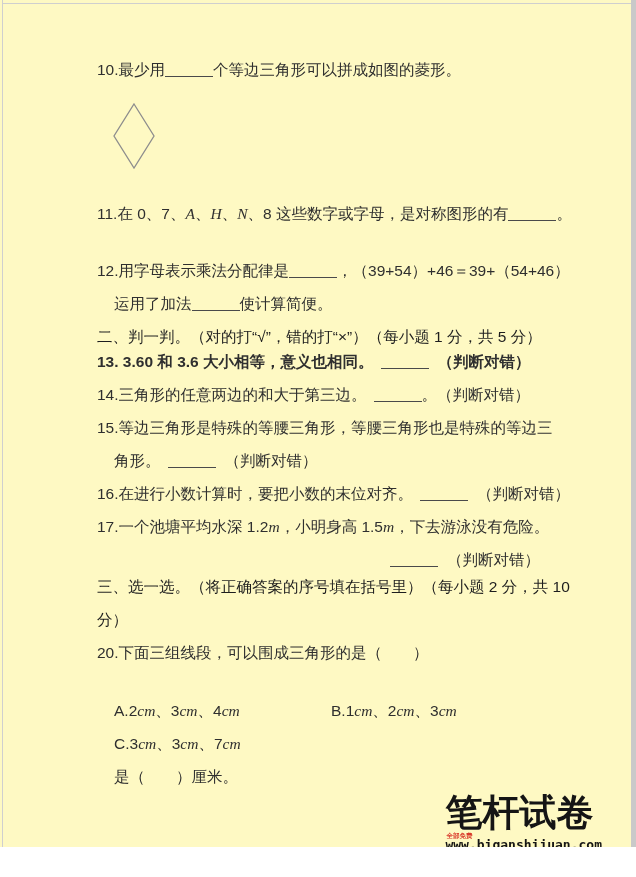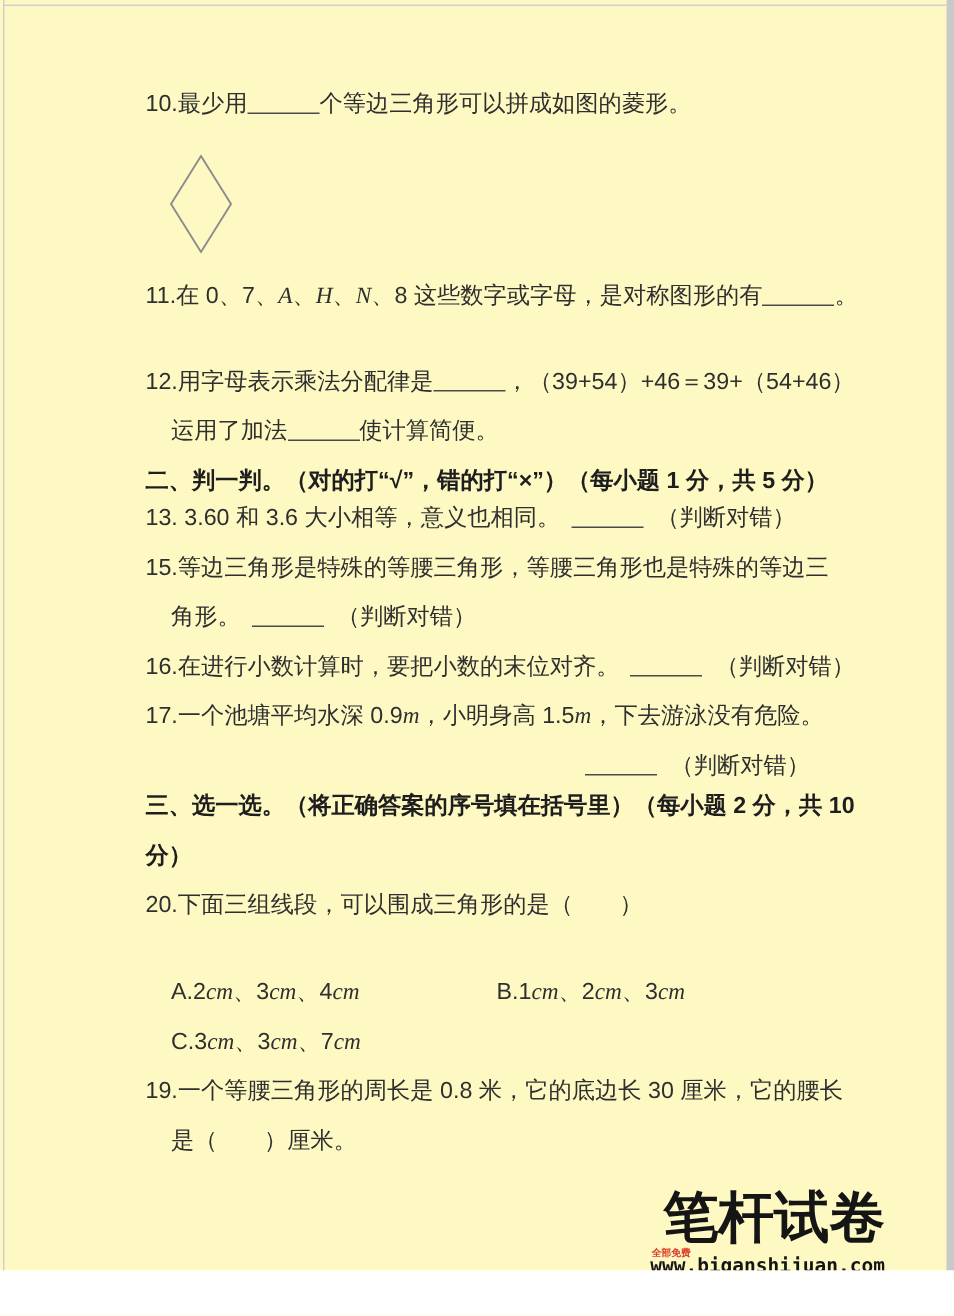--- a/index.html
+++ b/index.html
@@ -12,42 +12,42 @@
     font-size:15.5px;
     overflow:hidden;
   }
   .border-left{position:absolute;left:2px;top:0;width:1px;height:877px;background:#cfcfcf;}
   .border-top{position:absolute;left:2px;top:3px;width:629px;height:1px;background:#cfcfcf;}
   .border-right{position:absolute;right:0;top:0;width:5px;height:877px;background:#c9c9c9;}
 
   .content{position:absolute;left:97px;top:53px;width:443px;}
   .line{line-height:33px;white-space:nowrap;}
   .cont{padding-left:17px;}
-  .sec{font-weight:bold;color:#1e1e1e;}
+  .sec{font-weight:normal;color:#1e1e1e;}
   .right{text-align:right;}
 
   .blank{
     display:inline-block;width:48px;height:15px;
     border-bottom:1.3px solid #4a4a4a;vertical-align:-2px;
   }
   .blank.sp-l{margin-left:7px;}
   .blank.sp-r{margin-right:9px;}
 
   .it{font-style:italic;font-family:"Liberation Serif","DejaVu Serif",serif;}
 
   .fig{margin:17px 0 0 16px;height:66px;}
   .fig svg{display:block;}
 
   .mt-q12{margin-top:24px;}
-  .mt-q13{margin-top:-8px;}
+  .mt-q13{margin-top:-8px;font-weight:bold;}
   .mt-s3{margin-top:-6px;}
 
   .optA{display:inline-block;min-width:217px;margin-top:25px;}
 
-  .watermark{position:absolute;top:790px;right:46px;text-align:right;}
+  .watermark{position:absolute;top:790px;right:34px;}
   .wm-title{
     font-family:"Liberation Serif","DejaVu Serif",serif;
     font-weight:bold;font-size:37px;line-height:46px;color:#151515;
   }
   .wm-urlrow{
     position:relative;
     font-family:"DejaVu Sans Mono","Liberation Mono",monospace;
     font-weight:bold;font-size:13px;line-height:17px;color:#151515;
   }
   .wm-badge{
@@ -69,58 +69,61 @@
     <div class="line">
       <span>10.</span><span>最少用</span><span class="blank"></span><span>个等边三角形可以拼成如图的菱形。</span>
     </div>
 
     <div class="fig">
       <svg width="42" height="66" viewBox="0 0 42 66">
         <polygon points="21,1 41,33 21,65 1,33" fill="none" stroke="#8d8d8d" stroke-width="1.3"></polygon>
       </svg>
     </div>
 
-    <div class="line" style="margin-top:12px">
+    <div class="line" style="margin-top:28px">
       <span>11.</span><span>在 0、7、</span><span class="it">A</span><span>、</span><span class="it">H</span><span>、</span><span class="it">N</span><span>、8 这些数字或字母，是对称图形的有</span><span class="blank"></span><span>。</span>
     </div>
 
     <div class="mt-q12">
       <div class="line">
         <span>12.</span><span>用字母表示乘法分配律是</span><span class="blank"></span><span>，（39+54）+46＝39+（54+46）</span>
       </div>
       <div class="line cont">
         <span>运用了加法</span><span class="blank"></span><span>使计算简便。</span>
       </div>
     </div>
 
     <div class="line sec">
       <span>二、判一判。（对的打“√”，错的打“×”）（每小题 1 分，共 5 分）</span>
     </div>
 
     <div class="line mt-q13">
       <span>13.</span><span> 3.60 和 3.6 大小相等，意义也相同。</span><span class="blank sp-l sp-r"></span><span>（判断对错）</span>
     </div>
 
+    <div class="line">
+      <span>14.</span><span>三角形的任意两边的和大于第三边。</span><span class="blank sp-l"></span><span>。（判断对错）</span>
+    </div>
 
     <div>
       <div class="line">
         <span>15.</span><span>等边三角形是特殊的等腰三角形，等腰三角形也是特殊的等边三</span>
       </div>
       <div class="line cont">
         <span>角形。</span><span class="blank sp-l sp-r"></span><span>（判断对错）</span>
       </div>
     </div>
 
     <div class="line">
       <span>16.</span><span>在进行小数计算时，要把小数的末位对齐。</span><span class="blank sp-l sp-r"></span><span>（判断对错）</span>
     </div>
 
     <div>
       <div class="line">
-        <span>17.</span><span>一个池塘平均水深 0.9</span><span class="it">m</span><span>，小明身高 1.5</span><span class="it">m</span><span>，下去游泳没有危险。</span>
+        <span>17.</span><span>一个池塘平均水深 1.2</span><span class="it">m</span><span>，小明身高 1.5</span><span class="it">m</span><span>，下去游泳没有危险。</span>
       </div>
       <div class="line right">
         <span class="blank sp-r"></span><span>（判断对错）</span>
       </div>
     </div>
 
     <div class="mt-s3 sec">
       <div class="line"><span>三、选一选。（将正确答案的序号填在括号里）（每小题 2 分，共 10</span></div>
       <div class="line"><span>分）</span></div>
     </div>
@@ -131,23 +134,20 @@
       </div>
       <div class="line cont">
         <span class="optA"><span>A.2</span><span class="it">cm</span><span>、3</span><span class="it">cm</span><span>、4</span><span class="it">cm</span></span><span><span>B.1</span><span class="it">cm</span><span>、2</span><span class="it">cm</span><span>、3</span><span class="it">cm</span></span>
       </div>
       <div class="line cont">
         <span>C.3</span><span class="it">cm</span><span>、3</span><span class="it">cm</span><span>、7</span><span class="it">cm</span>
       </div>
     </div>
 
     <div>
-      <div class="line">
-        <span>19.</span><span>一个等腰三角形的周长是 0.8 米，它的底边长 30 厘米，它的腰长</span>
-      </div>
       <div class="line cont">
         <span>是（　　）厘米。</span>
       </div>
     </div>
 
   </div>
 
   <div class="watermark">
     <div class="wm-title">笔杆试卷</div>
     <div class="wm-urlrow">

